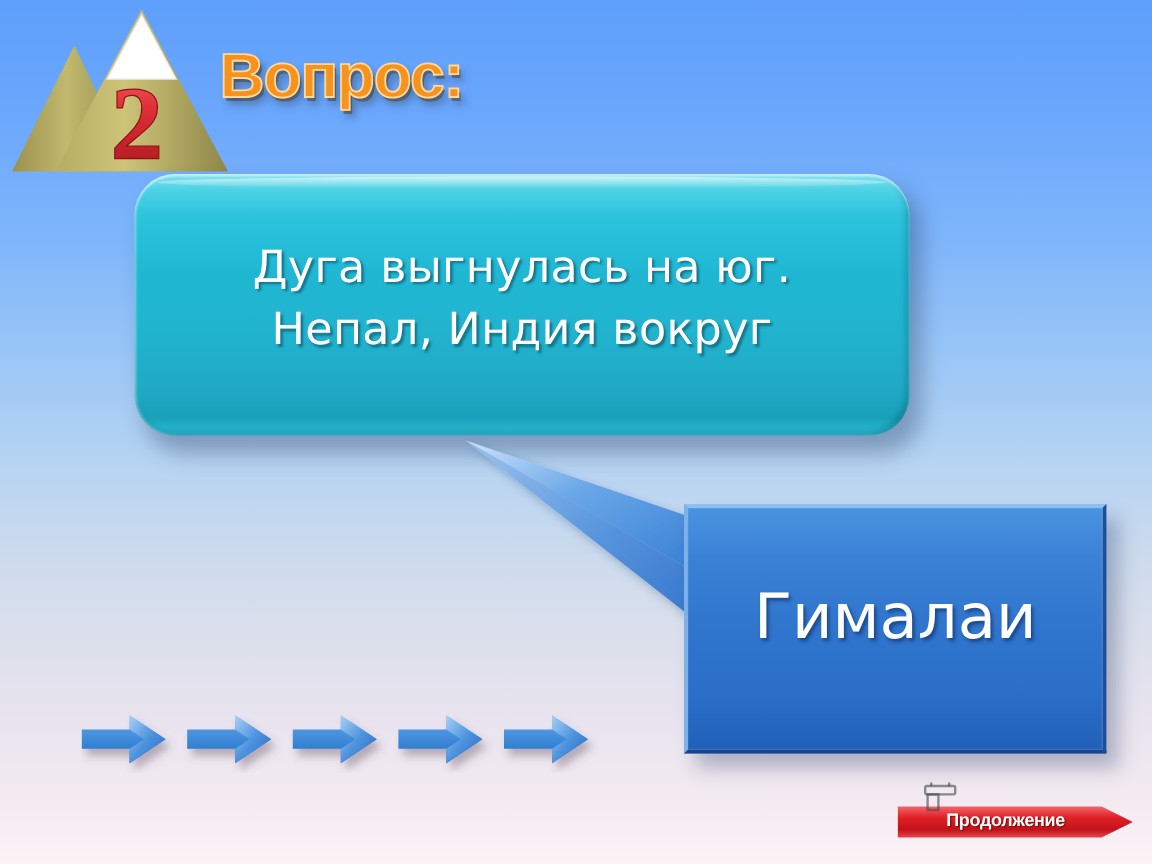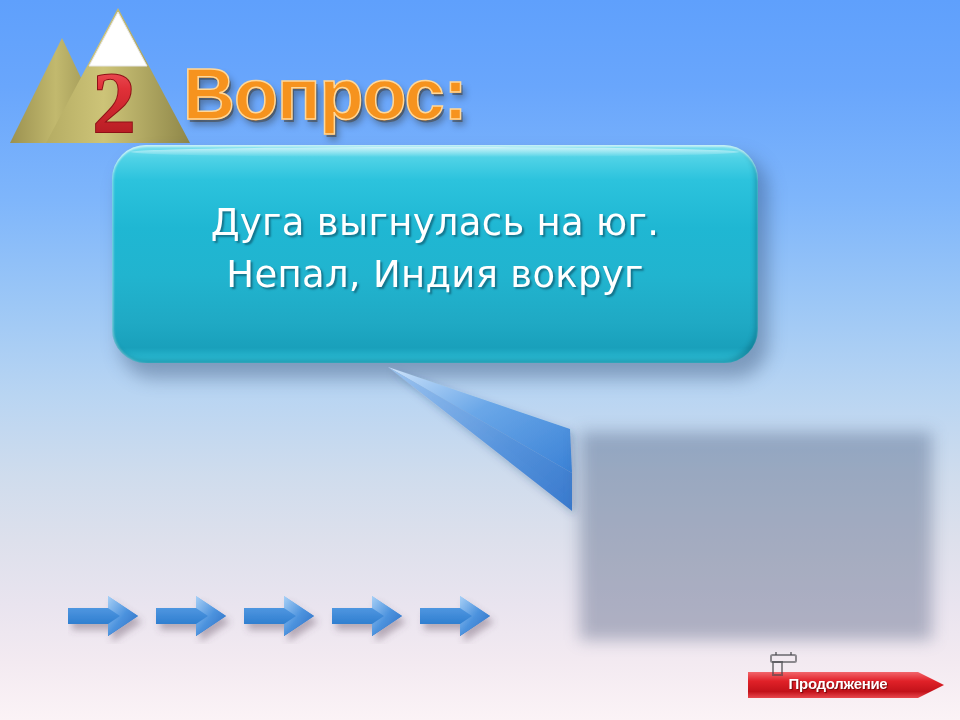--- a/index.html
+++ b/index.html
@@ -22,32 +22,31 @@
   }
   .stage { position:absolute; inset:0; }
 
   
   .logo { position:absolute; left:0px; top:0px; width:200px; height:148px; }
   .logo svg { display:block; }
 
   
   .title {
     position:absolute; left:183px; top:38px;
-    font-size:72px; font-weight:bold;
+    font-size:52px; font-weight:bold;
     font-family:"Liberation Sans", sans-serif;
     letter-spacing:-1px;
     line-height:1;
     color:#f6931e;
     -webkit-text-stroke:1.5px #ffd89a;
     text-shadow:
        0 1px 0 #d87a10,
        2px 3px 0 rgba(60,40,10,.40),
        4px 6px 7px rgba(30,20,5,.35);
     white-space:nowrap;
-    margin-top:20px;
   }
 
   
   .qbox-shadow{
     position:absolute; left:120px; top:156px;
     width:648px; height:222px; border-radius:34px;
     background:rgba(25,45,80,.33);
     filter:blur(9px);
   }
   .qbox {
@@ -216,20 +215,23 @@
       <g filter="url(#ptrShadow)">
 
         <polygon points="8,12 192,118 190,74" fill="url(#ptrTop)"></polygon>
 
         <polygon points="8,12 192,118 192,156" fill="url(#ptrBot)" opacity=".92"></polygon>
       </g>
     </svg>
   </div>
 
   <div class="abox-shadow"></div>
+  <div class="abox">
+    <div class="atext">Гималаи</div>
+  </div>
 
   <div class="arrows">
     <svg width="440" height="56" viewBox="0 0 440 56">
       <defs>
         <linearGradient id="arrBody" x1="0" y1="0" x2="0" y2="1">
           <stop offset="0%" stop-color="#8fc2f2"></stop>
           <stop offset="30%" stop-color="#4f96e0"></stop>
           <stop offset="70%" stop-color="#2f7fd0"></stop>
           <stop offset="100%" stop-color="#1f63b4"></stop>
         </linearGradient>

